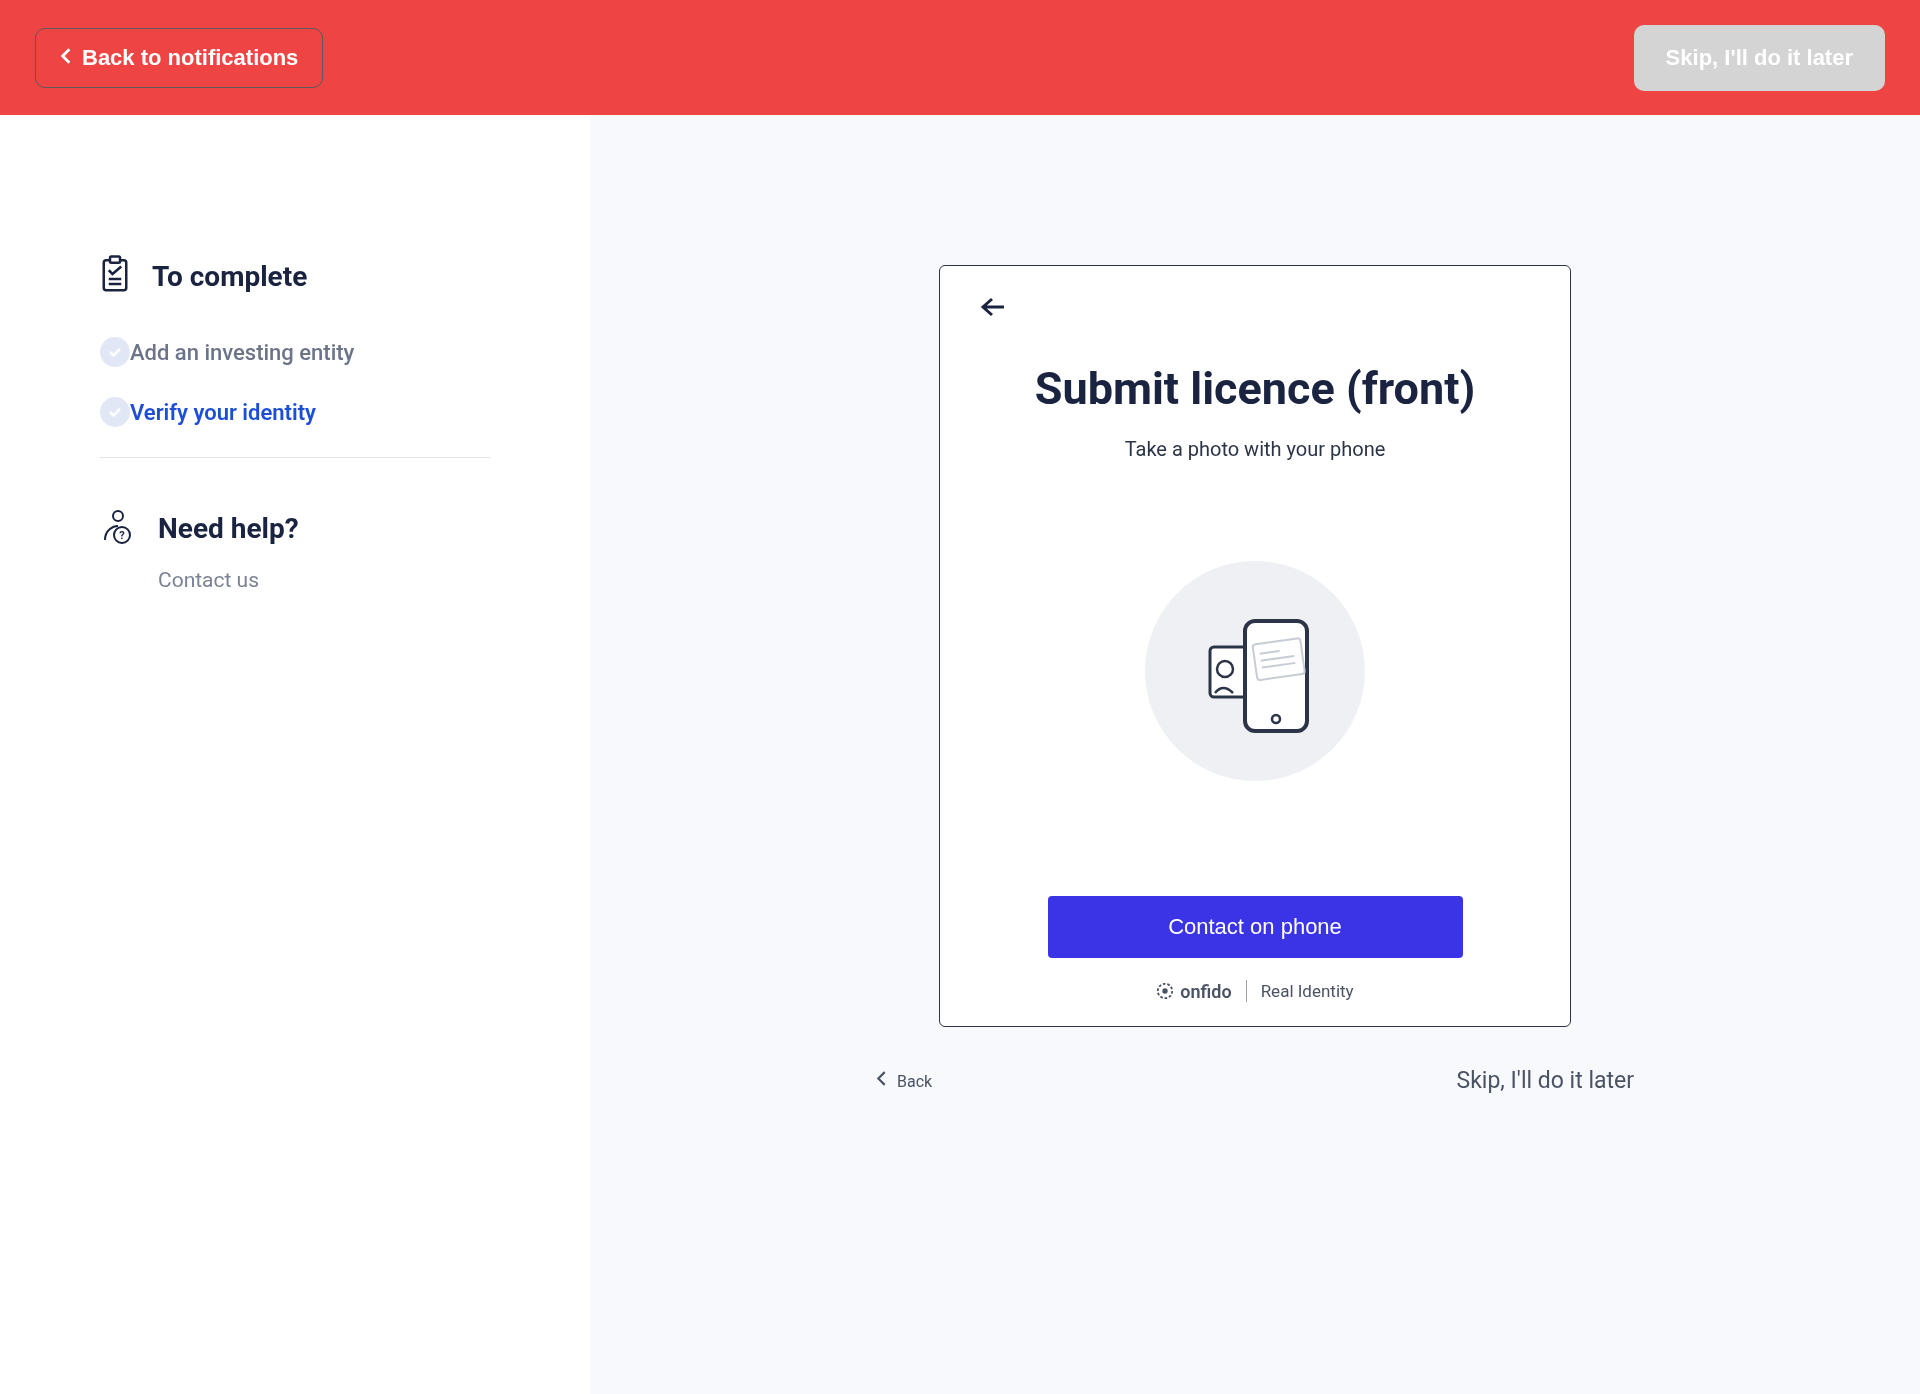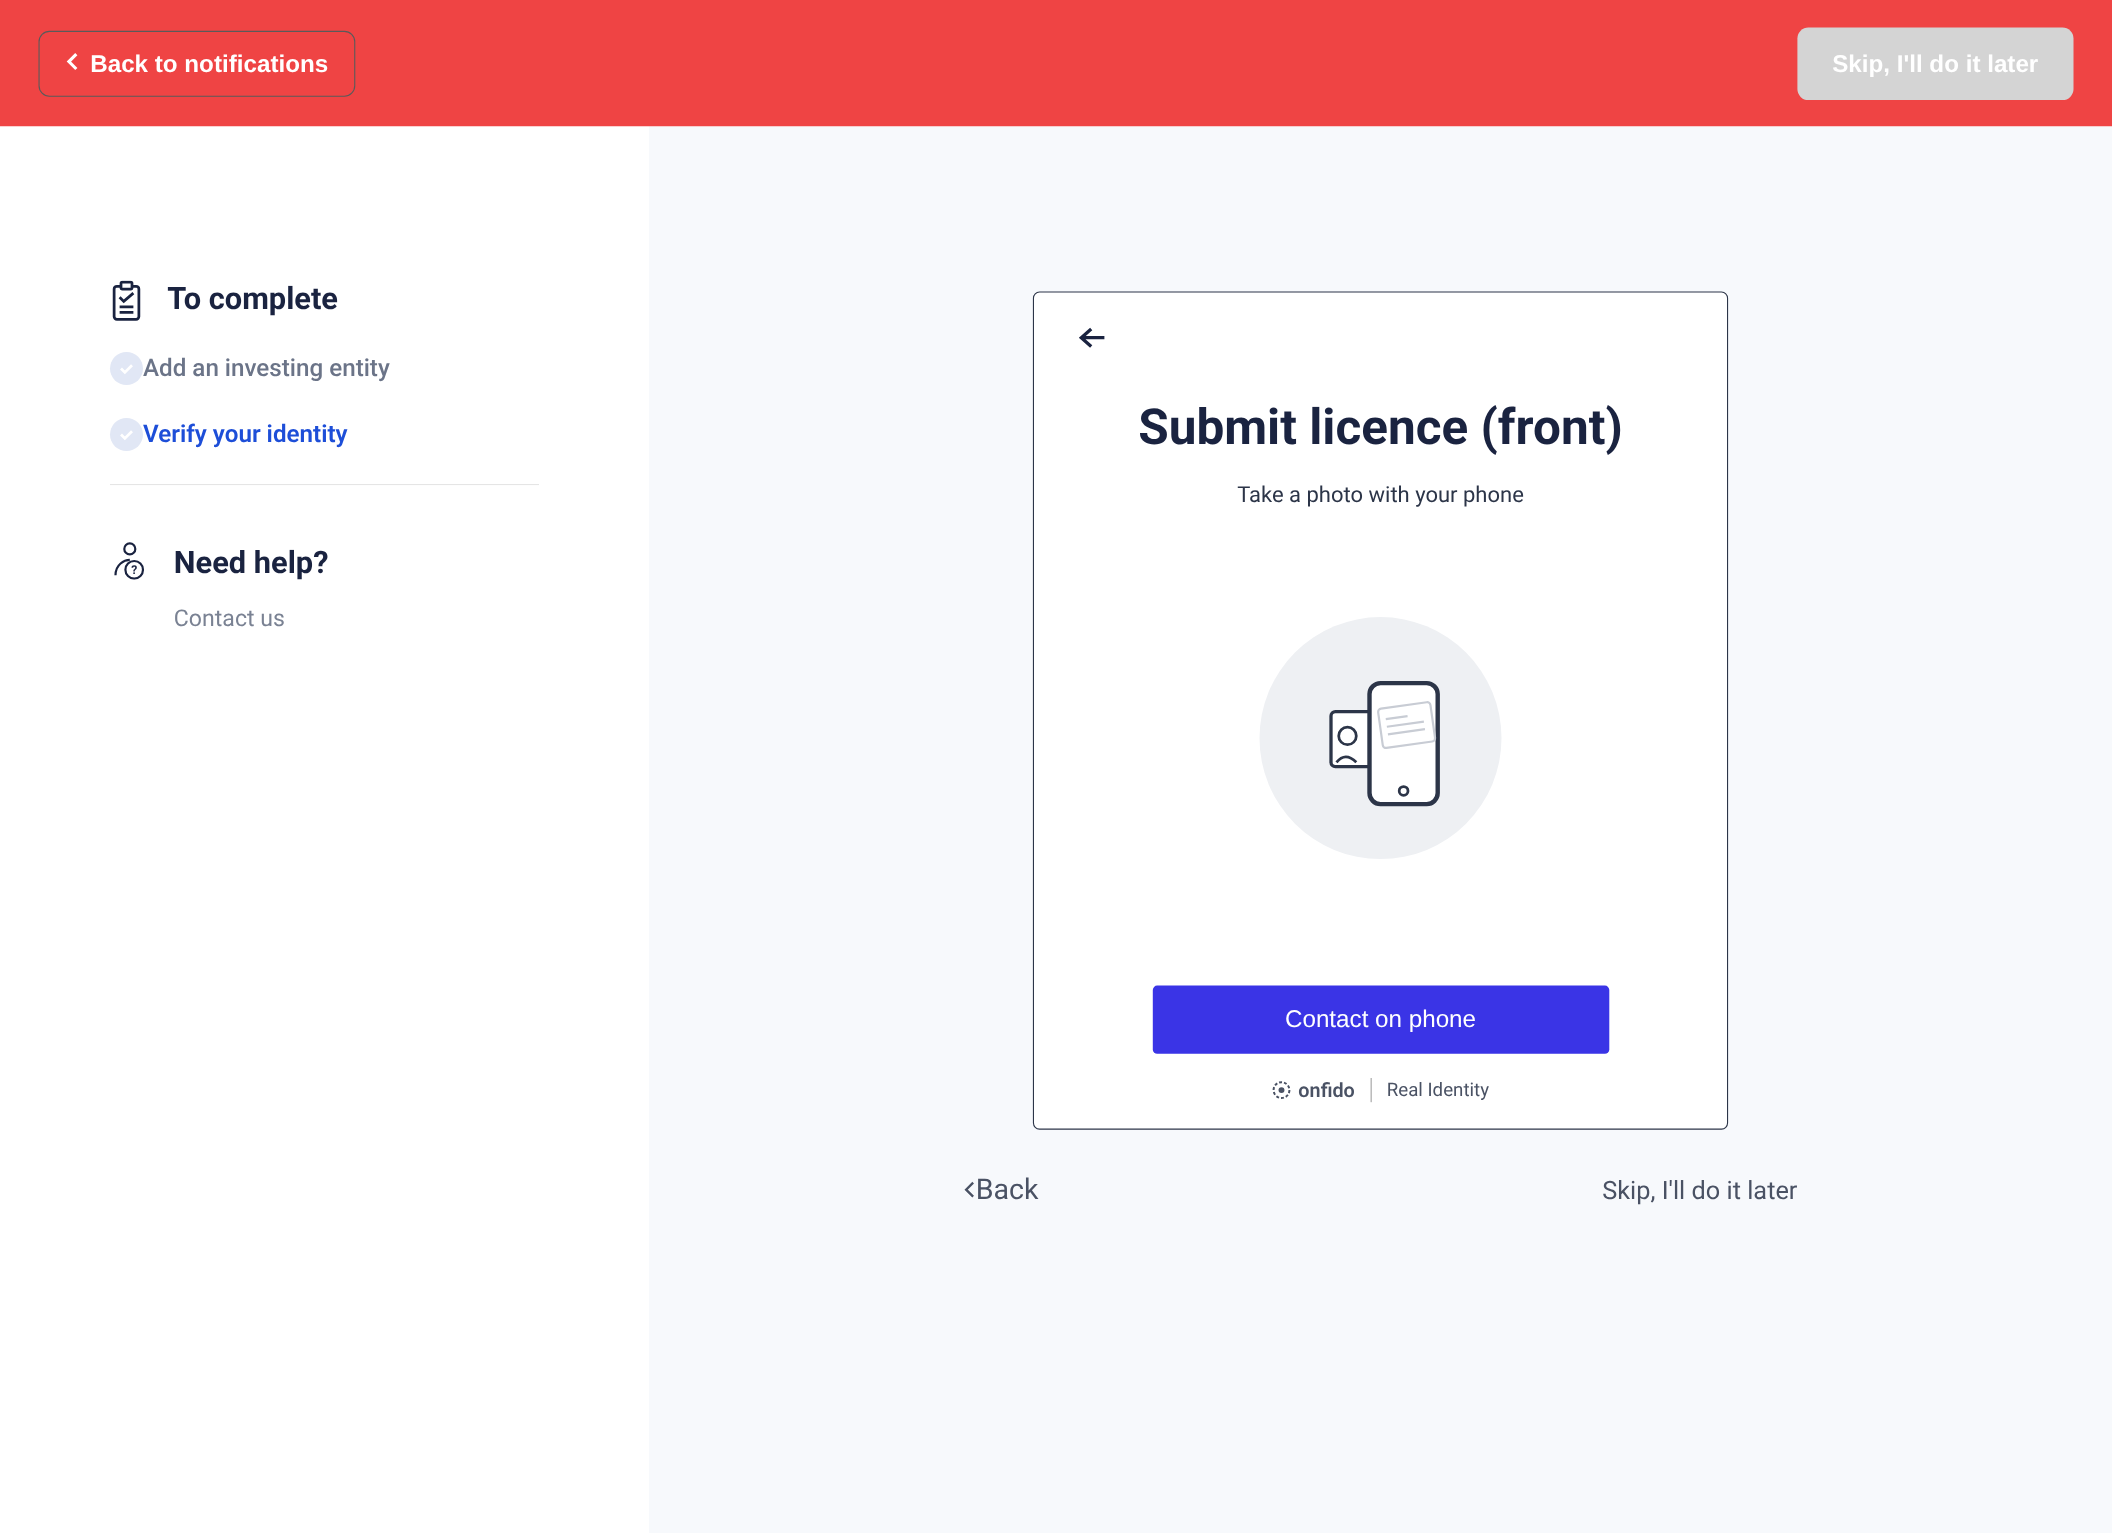--- a/index.html
+++ b/index.html
@@ -45,23 +45,23 @@
     .main-container {
       display: flex;
     }
     .sidebar {
       width: 590px;
       padding: 140px 100px 0 100px;
       background: #fff;
     }
     .to-complete-header {
       display: flex;
-      align-items: flex-start;
+      align-items: center;
       gap: 22px;
-      margin-bottom: 23px;
+      margin-bottom: 40px;
     }
     .clipboard-icon svg {
       width: 30px;
       height: 38px;
     }
     .to-complete-title {
       font-size: 28px;
       font-weight: 700;
       color: #1a2340;
     }
@@ -228,23 +228,24 @@
     .bottom-nav {
       width: 778px;
       display: flex;
       justify-content: space-between;
       align-items: center;
       margin-top: 40px;
       padding: 0 10px;
     }
     .bottom-back {
       display: flex;
-      align-items: center;
+      align-items: flex-end;
+      gap: 10px;
       color: #4a5264;
-      font-size: 26px;
+      font-size: 16px;
       cursor: pointer;
     }
     .bottom-skip {
       color: #4a5264;
       font-size: 23px;
       cursor: pointer;
     }
   </style>
 </head>
 <body>

